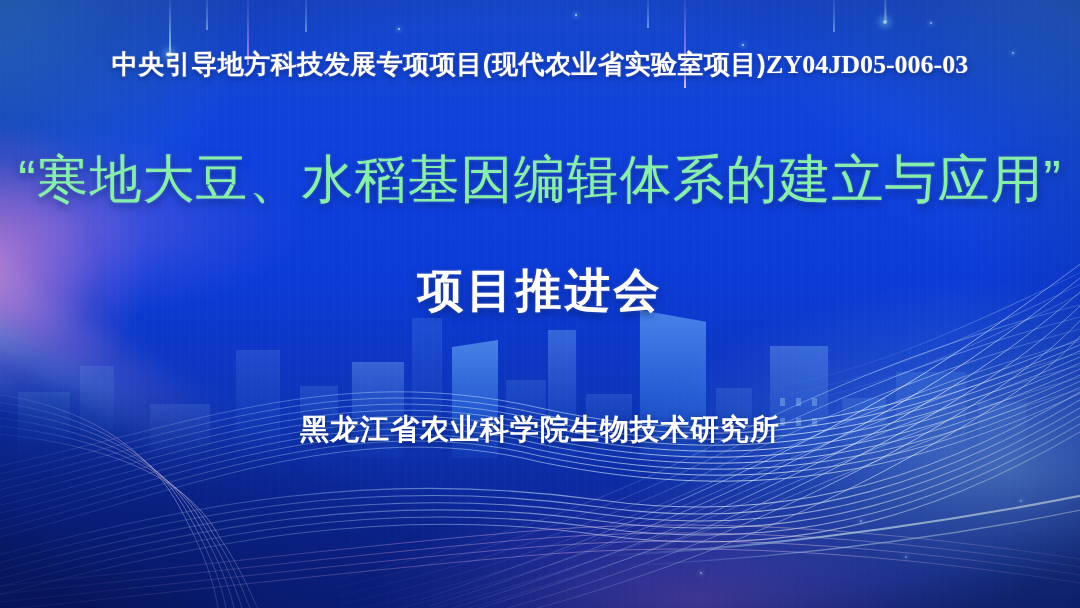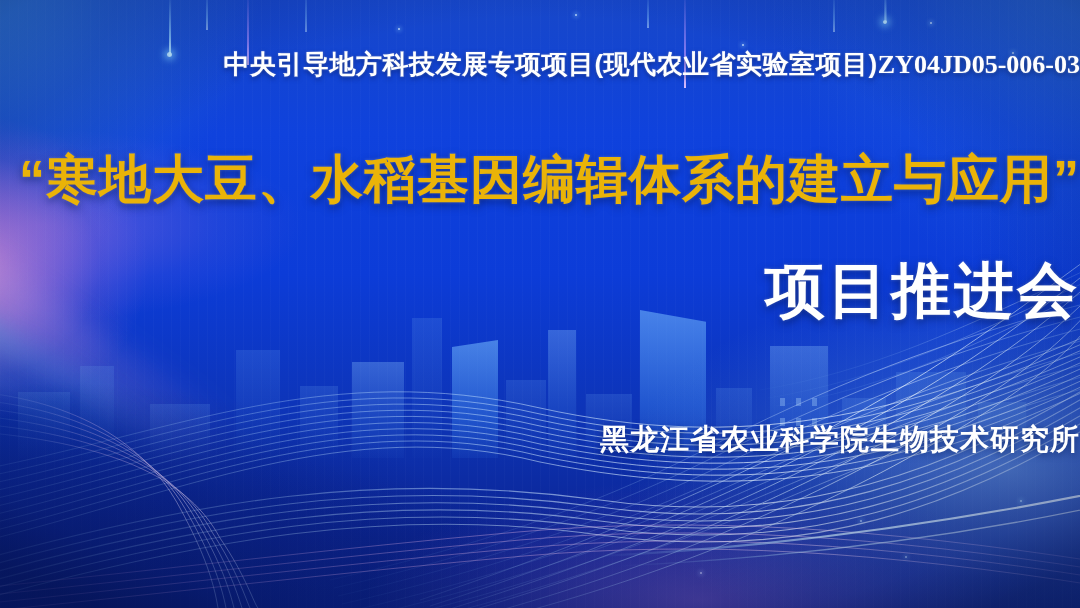--- a/index.html
+++ b/index.html
@@ -181,49 +181,49 @@
     inset: 0;
   }
   .waves svg { display: block; width: 100%; height: 100%; }
 
   
   .content {
     position: absolute;
     inset: 0;
     display: flex;
     flex-direction: column;
-    align-items: flex-end;
+    align-items: center;
     z-index: 6;
   }
   .header-line {
     margin-top: 47px;
     font-size: 26px;
     font-weight: bold;
     color: #ffffff;
     letter-spacing: 0.5px;
     white-space: nowrap;
     text-shadow: 0 2px 5px rgba(2,18,72,0.55), 0 0 2px rgba(255,255,255,0.4);
   }
   .header-line .code {
     font-family: "Liberation Serif", "DejaVu Serif", serif;
     font-weight: bold;
     letter-spacing: 0px;
   }
   .title-main {
     margin-top: 63px;
     font-size: 52px;
-    font-weight: bold;
-    color: #eab308;
+    font-weight: normal;
+    color: #86efac;
     letter-spacing: 1px;
     white-space: nowrap;
     text-shadow: 0 3px 9px rgba(3,20,78,0.60), 0 0 3px rgba(255,255,255,0.30);
   }
   .title-sub {
-    margin-top: 36px;
-    font-size: 60px;
+    margin-top: 45px;
+    font-size: 46px;
     font-weight: bold;
     color: #ffffff;
     letter-spacing: 3px;
     text-shadow: 0 3px 9px rgba(3,20,78,0.60), 0 0 3px rgba(255,255,255,0.30);
   }
   .org {
     margin-top: 88px;
     font-size: 29px;
     font-weight: bold;
     color: #ffffff;

